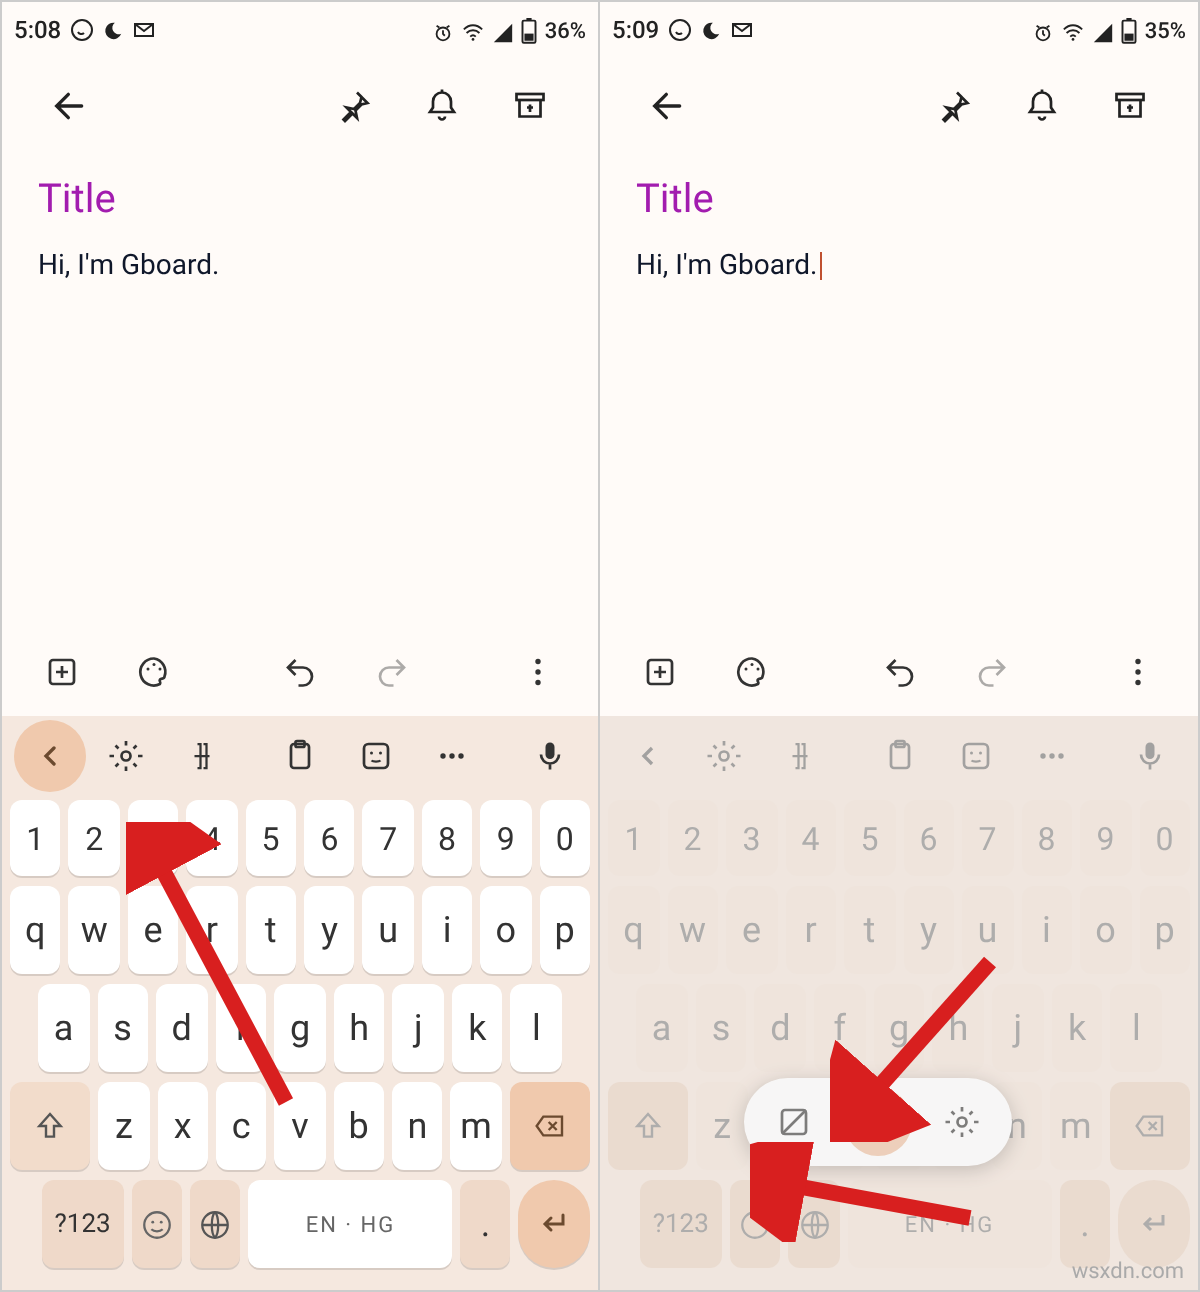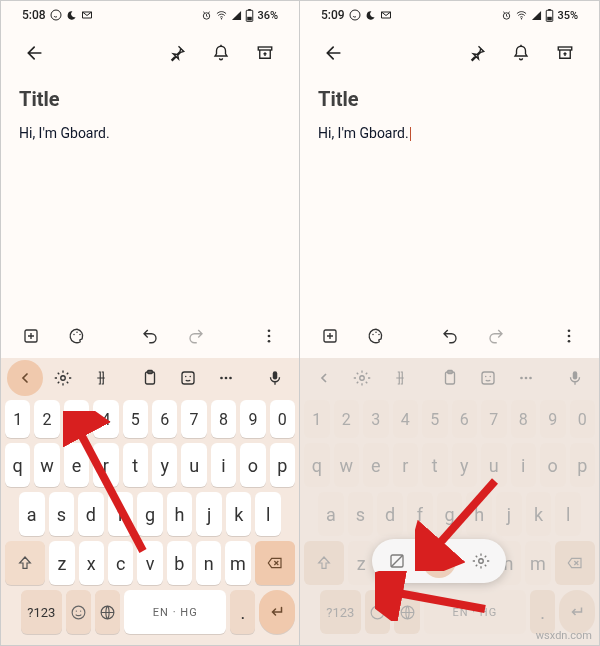--- a/index.html
+++ b/index.html
@@ -1,27 +1,27 @@
 <!DOCTYPE html>
 <html><head>
 <meta charset="utf-8">
 <style>
 * { box-sizing: border-box; margin: 0; padding: 0; }
 body { font-family: -apple-system, Roboto, sans-serif; background: #fff; width: 600px; height: 646px; overflow: hidden; position: relative; }
 .frame { display: flex; width: 600px; height: 646px; border: 1px solid #ccc; }
 .phone { width: 299px; height: 644px; position: relative; background: #fffbf8; display: flex; flex-direction: column; }
 .phone:first-child { border-right: 1px solid #ccc; }
-.statusbar { height: 28px; display: flex; align-items: center; justify-content: space-between; padding: 0 21px; font-size: 12px; font-weight: 500; color: #222; }
+.statusbar { height: 28px; display: flex; align-items: center; justify-content: space-between; padding: 0 6px; font-size: 12px; font-weight: 500; color: #222; }
 .status-left { display: flex; align-items: center; gap: 4px; }
-.status-right { display: flex; align-items: center; gap: 3px; font-size: 11px; }
+.status-right { display: flex; align-items: flex-end; gap: 3px; font-size: 11px; }
 .appbar { height: 48px; display: flex; align-items: center; padding: 0 16px; gap: 8px; }
 .spacer { flex: 1; }
 .icon-btn { width: 36px; height: 36px; border: none; background: none; display: inline-flex; align-items: center; justify-content: center; color: #333; cursor: pointer; border-radius: 50%; }
 .note-area { flex: 1; padding: 10px 18px; background: #fffbf8; }
-.title-field { color: #404040; font-size: 20px; font-weight: 700; margin-bottom: 14px; }
+.title-field { color: #a21caf; font-size: 20px; font-weight: 400; margin-bottom: 14px; }
 .body-text { font-size: 14px; color: #0f172a; }
 .cursor { display: inline-block; width: 1px; height: 14px; background: #c05030; vertical-align: middle; margin-left: 1px; }
 .note-toolbar { height: 44px; display: flex; align-items: center; padding: 0 12px; gap: 10px; background: #fffbf8; }
 .note-toolbar .gap { flex: 1; }
 .kbd { background: #f5e8df; display: flex; flex-direction: column; position: relative; }
 .kbd.dim { filter: brightness(0.96) opacity(0.75); }
 .kbd-toolbar { height: 40px; display: flex; align-items: center; padding: 0 6px; gap: 2px; }
 .kbd-toolbar .kt { width: 36px; height: 36px; border: none; background: none; display: inline-flex; align-items: center; justify-content: center; border-radius: 50%; color: #4a4a4a; cursor: pointer; }
 .kt.pill { background: #f0c9ad; }
 .kbd-rows { padding: 2px 4px 6px; }

